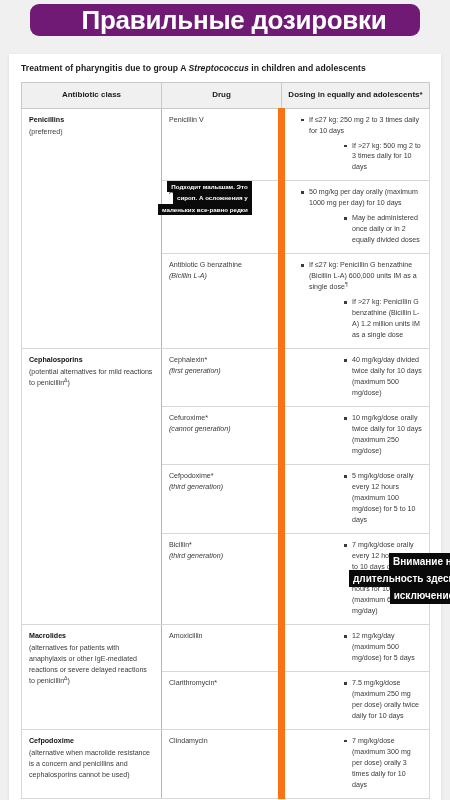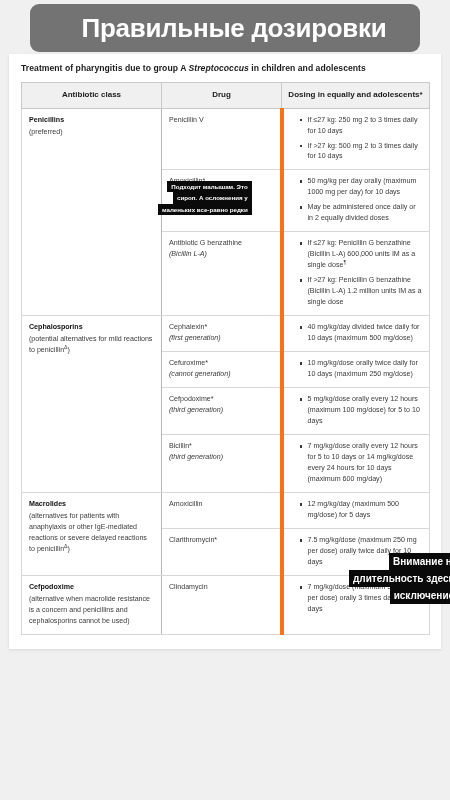--- a/index.html
+++ b/index.html
@@ -14,22 +14,22 @@
     overflow: hidden;
     position: relative;
   }
 
   
   .title-banner {
     position: absolute;
     left: 30px;
     top: 4px;
     width: 390px;
-    height: 48px;
-    background: #737373;
+    height: 32px;
+    background: #701a75;
     border-radius: 9px;
     display: flex;
     align-items: center;
     justify-content: center;
     box-sizing: border-box;
     padding-left: 18px;
   }
   .title-banner .title-text {
     color: #ffffff;
     font-size: 26px;
@@ -91,21 +91,21 @@
   table.dose-table td {
     border: 1px solid #d8d8d8;
     vertical-align: top;
     padding: 6px 7px 7px 7px;
     line-height: 1.55;
   }
   table.dose-table td.class-cell {
     border-right: 1px solid #b6b6b6;
   }
   table.dose-table td.drug-cell {
-    border-right: 4px solid #f97316;
+    border-right: 7px solid #f97316;
   }
   tr.group-start > td {
     border-top: 1px solid #9a9a9a;
   }
 
   .cls-name {
     font-weight: bold;
     color: #111111;
     display: block;
     margin-bottom: 1px;
@@ -121,21 +121,21 @@
     margin: 0;
     padding: 0 0 0 9px;
     list-style: none;
   }
   ul.dosing li {
     position: relative;
     padding-left: 8px;
     margin-bottom: 4px;
     color: #3a3a3a;
   }
-  ul.dosing li:last-child { margin-bottom: 0; }
+  ul.dosing li:last-child { margin-bottom: 0; margin-left: 43px; }
   ul.dosing li::before {
     content: "";
     position: absolute;
     left: 0;
     top: 4px;
     width: 2.6px;
     height: 2.6px;
     background: #3a3a3a;
   }
   sup {

